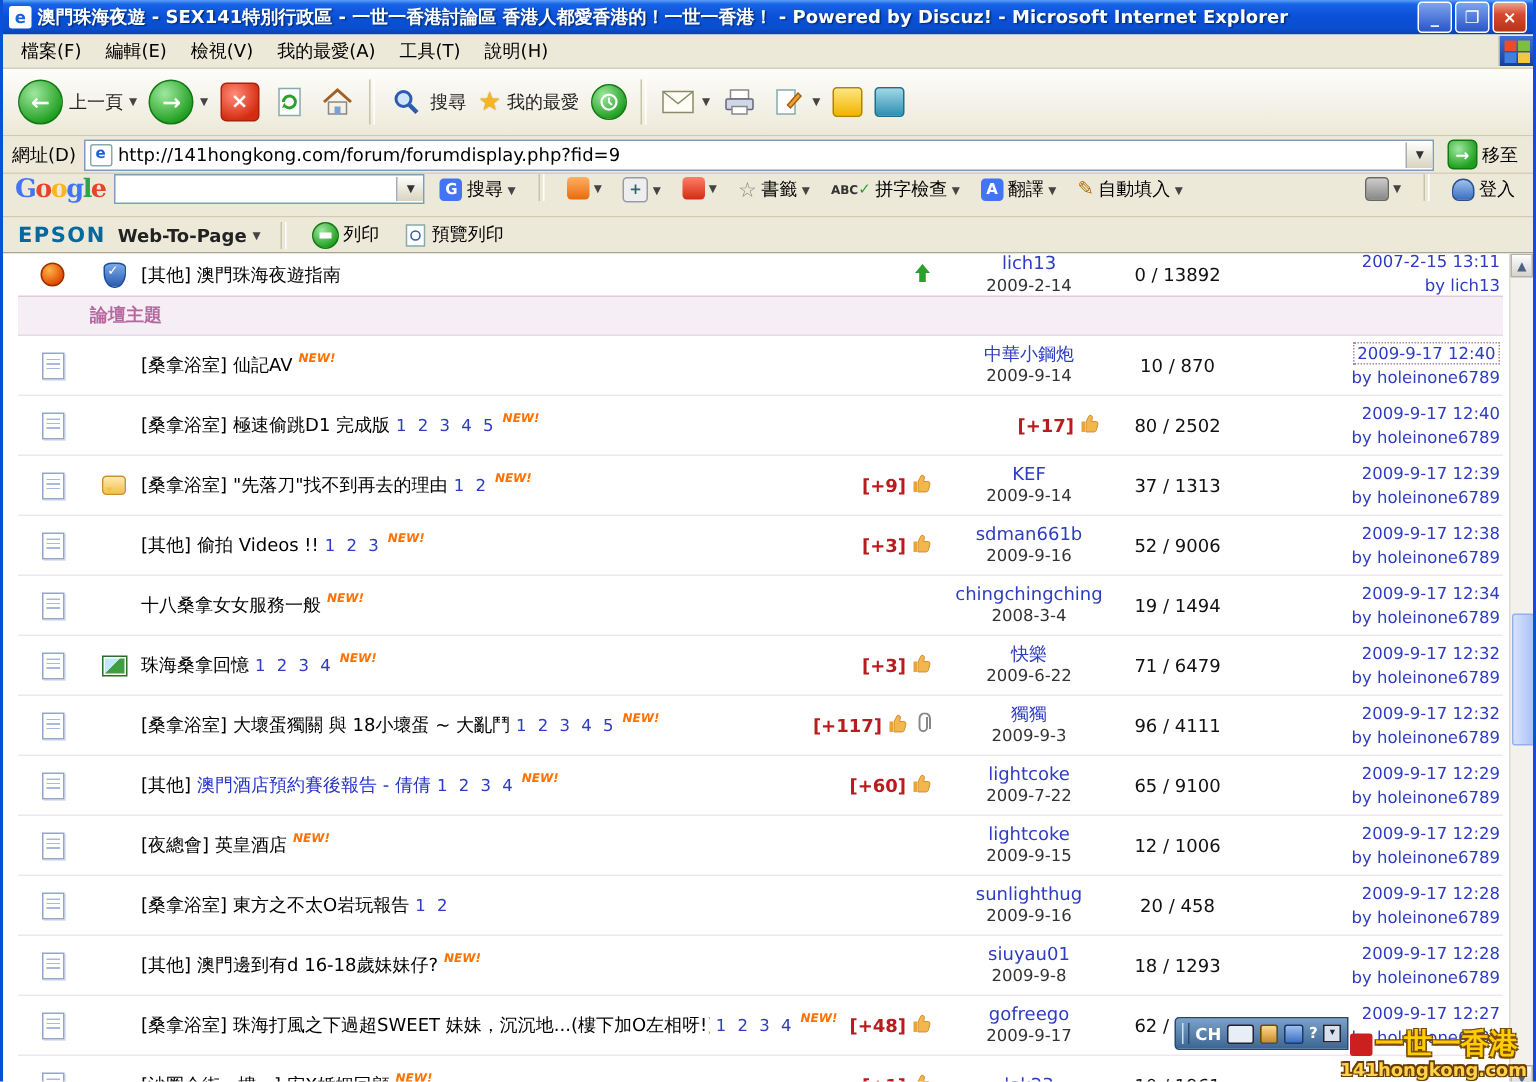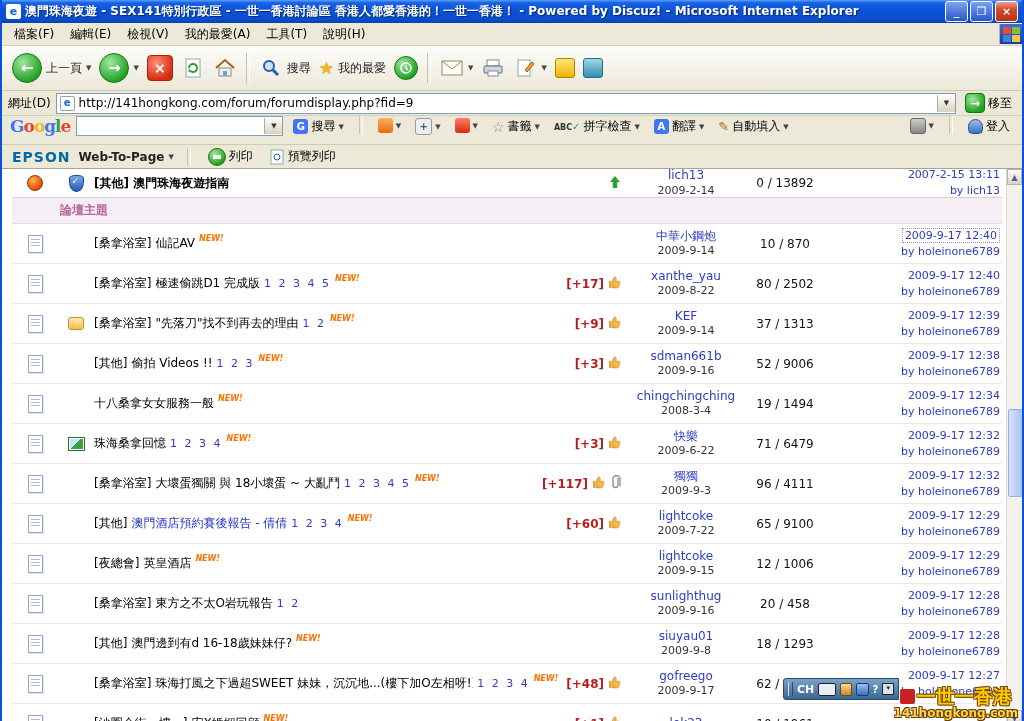--- a/index.html
+++ b/index.html
@@ -62,21 +62,21 @@
   
   .epsonbar{height:23px;background:#ece9d8;border-bottom:1px solid #aaa493;display:flex;align-items:center;font-size:12px;padding-left:10px;gap:8px;}
   .epson-brand{color:#0369a1;font-weight:bold;font-size:14px;letter-spacing:1px;flex:none;}
   .w2p{font-weight:bold;color:#222;display:flex;align-items:center;gap:4px;}
   .ep-ic{width:16px;height:16px;border-radius:50%;background:radial-gradient(circle at 35% 30%,#9fe89f,#1f9e1f 75%);border:1px solid #127812;display:flex;align-items:center;justify-content:center;}
 
   
   .content{position:relative;height:557px;background:#fff;overflow:hidden;padding:0 20px 0 10px;box-sizing:border-box;}
   .row{display:flex;align-items:center;height:39px;border-bottom:1px solid #efe7ee;font-size:12px;}
   .sticky-row{height:28px;border-bottom:1px solid #e3cadb;overflow:hidden;}
-  .sticky-title{font-weight:bold;}
+  .sticky-title{font-weight:normal;}
   .sec{height:25px;display:flex;align-items:center;background:#f6eef5;border-bottom:1px solid #e8d7e6;color:#b5679f;font-weight:bold;padding-left:48px;font-size:12px;}
   .c1{width:46px;display:flex;justify-content:center;flex:none;}
   .c2{width:36px;display:flex;justify-content:center;flex:none;}
   .ct{flex:1;display:flex;align-items:center;gap:4px;min-width:0;padding-right:8px;}
   .grow{flex:1;}
   .prefix{color:#000;white-space:nowrap;}
   a.title{color:#000;text-decoration:none;white-space:nowrap;overflow:hidden;}
   a.title.blue{color:#2433c8;}
   .pages{color:#2d3cc0;font-size:11px;letter-spacing:2px;white-space:nowrap;}
   .new{color:#ff7200;font-size:8px;font-weight:bold;font-style:italic;position:relative;top:-5px;white-space:nowrap;}
@@ -400,24 +400,20 @@
       <span class="pages">1 2 3 4 5</span>
       <span class="new">NEW!</span>
       <span class="grow"></span>
       <span class="rating">[+17]</span>
       <span class="thumb"><svg width="14" height="14" viewBox="0 0 14 14">
                 <path d="M1 6h2.4v7H1z" fill="#e9a33b"></path>
                 <path d="M4 13h5.2c.9 0 1.6-.6 1.8-1.4l1-4A1.5 1.5 0 0 0 10.5 6H7.8l.5-2.6A1.4 1.4 0 0 0 6 2.2L4 6z" fill="#f3b64d" stroke="#c07e20" stroke-width=".5"></path>
               </svg></span>
 
     </div>
-    <div class="ca">
-      <a href="#">xanthe_yau</a>
-      <div class="sm">2009-8-22</div>
-    </div>
     <div class="cr">80 / 2502</div>
     <div class="cl">
       <a class="ld" href="#">2009-9-17 12:40</a>
       <div><a class="lb" href="#">by holeinone6789</a></div>
     </div>
   </div>
         <div class="row">
     <div class="c1">
             <span class="icon-page"></span>
           </div>

